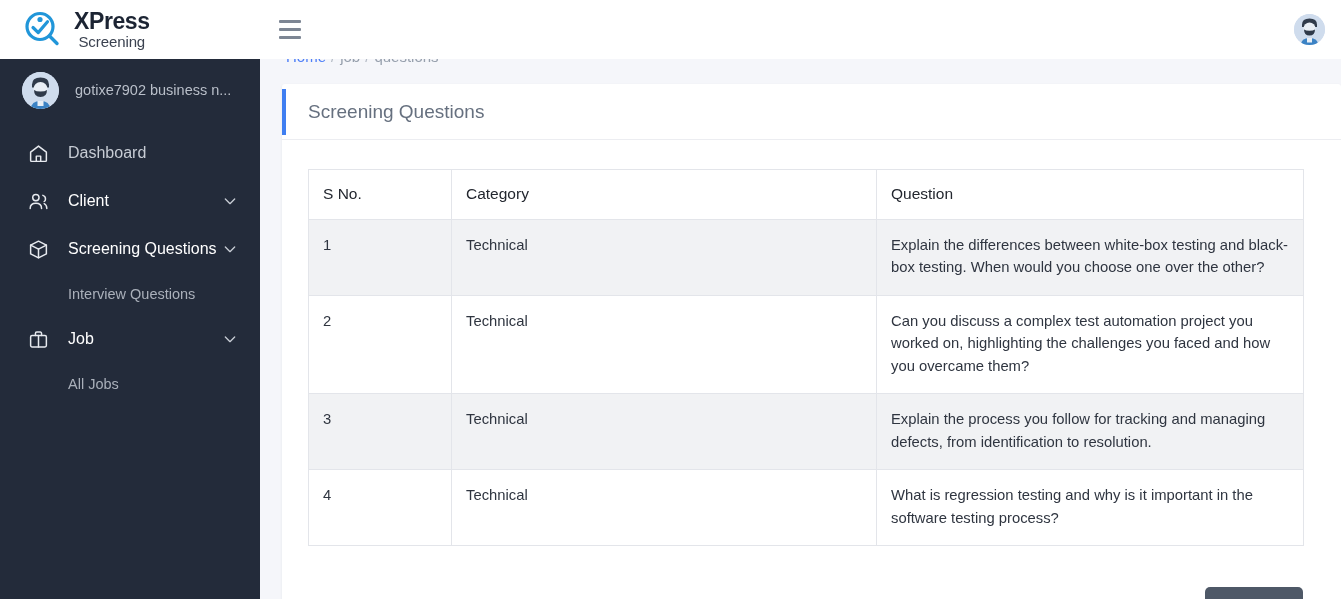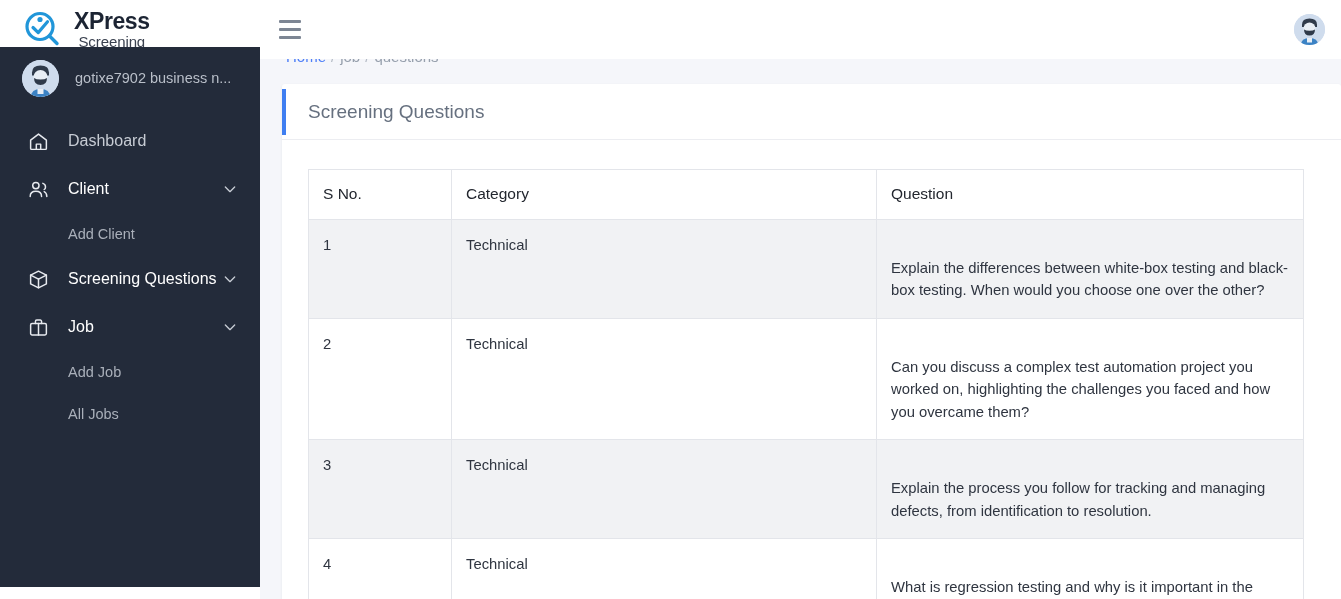--- a/index.html
+++ b/index.html
@@ -51,21 +51,21 @@
   .brand-sub {
     font-size: 15px;
     color: #3b4250;
     display: block;
     letter-spacing: -0.1px;
     text-align: center;
   }
 
   .sidebar-body {
     position: absolute;
-    top: 47px; left: 0;
+    top: 59px; left: 0;
     width: 260px;
     height: 540px;
     background: #232b3a;
     overflow: hidden;
   }
 
   .profile {
     display: flex;
     align-items: center;
     height: 62px;
@@ -261,21 +261,21 @@
   table.qtable tbody tr:nth-child(odd) td {
     background: #f1f2f4;
   }
   table.qtable tbody tr:nth-child(even) td {
     background: #ffffff;
   }
   .col-sno  { width: 143px; }
   .col-cat  { width: 425px; }
   .col-qst  { width: 427px; }
 
-  .qtext { display: block; max-width: 400px; margin-top: 23px; }
+  .qtext { display: block; max-width: 400px; }
 
   
   .card-footer {
     position: relative;
     height: 86px;
   }
   .go-back {
     position: absolute;
     right: 38px;
     top: 24px;
@@ -349,60 +349,57 @@
             </svg>
           </span>
           <span class="nav-label">Client</span>
           <span class="nav-chevron">
             <svg viewBox="0 0 24 24" width="16" height="16" fill="none" stroke="currentColor" stroke-width="2" stroke-linecap="round" stroke-linejoin="round">
                 <path d="M5 9 L12 16 L19 9"></path>
               </svg>
           </span>
         </div>
 
-        <div class="nav-sub">
-          <span class="nav-sub-label">Add Client</span>
-        </div>
 
         <div class="nav-item group">
           <span class="nav-icon">
             <svg viewBox="0 0 24 24" width="21" height="21" fill="none" stroke="currentColor" stroke-width="1.7" stroke-linecap="round" stroke-linejoin="round">
               <path d="M12 2.5 L21 7 V17 L12 21.5 L3 17 V7 Z"></path>
               <path d="M3 7 L12 11.5 L21 7"></path>
               <path d="M12 11.5 V21.5"></path>
             </svg>
           </span>
           <span class="nav-label">Screening Questions</span>
           <span class="nav-chevron">
             <svg viewBox="0 0 24 24" width="16" height="16" fill="none" stroke="currentColor" stroke-width="2" stroke-linecap="round" stroke-linejoin="round">
                 <path d="M5 9 L12 16 L19 9"></path>
               </svg>
           </span>
         </div>
 
+        <div class="nav-sub">
+          <span class="nav-sub-label">Interview Questions</span>
+        </div>
 
         <div class="nav-item group">
           <span class="nav-icon">
             <svg viewBox="0 0 24 24" width="21" height="21" fill="none" stroke="currentColor" stroke-width="1.7" stroke-linecap="round" stroke-linejoin="round">
               <rect x="3" y="7.5" width="18" height="13" rx="1.6"></rect>
               <path d="M8.5 7.5 V5 a1.5 1.5 0 0 1 1.5-1.5 h4 a1.5 1.5 0 0 1 1.5 1.5 v2.5"></path>
               <path d="M12 7.5 V20.5"></path>
             </svg>
           </span>
           <span class="nav-label">Job</span>
           <span class="nav-chevron">
             <svg viewBox="0 0 24 24" width="16" height="16" fill="none" stroke="currentColor" stroke-width="2" stroke-linecap="round" stroke-linejoin="round">
                 <path d="M5 9 L12 16 L19 9"></path>
               </svg>
           </span>
         </div>
 
-        <div class="nav-sub">
-          <span class="nav-sub-label">Add Job</span>
-        </div>
         <div class="nav-sub">
           <span class="nav-sub-label">All Jobs</span>
         </div>
 
       </nav>
     </div>
   </aside>
 
   <header class="topbar">
     <div class="hamburger">

